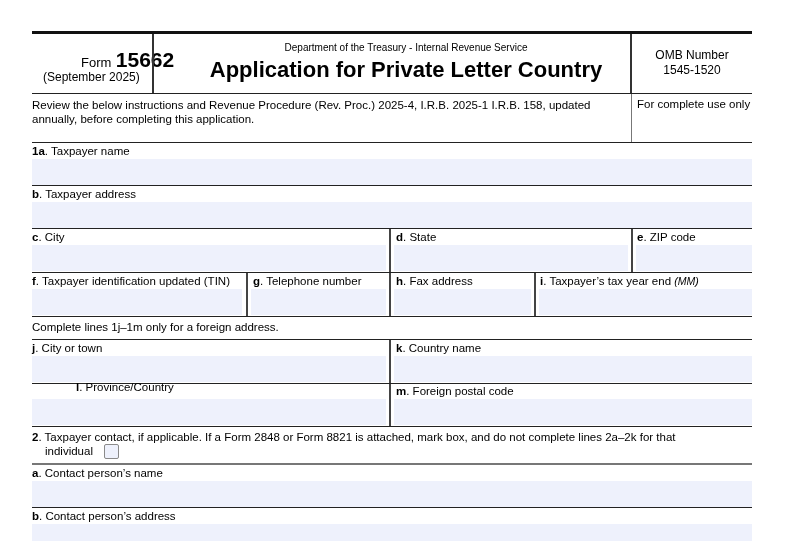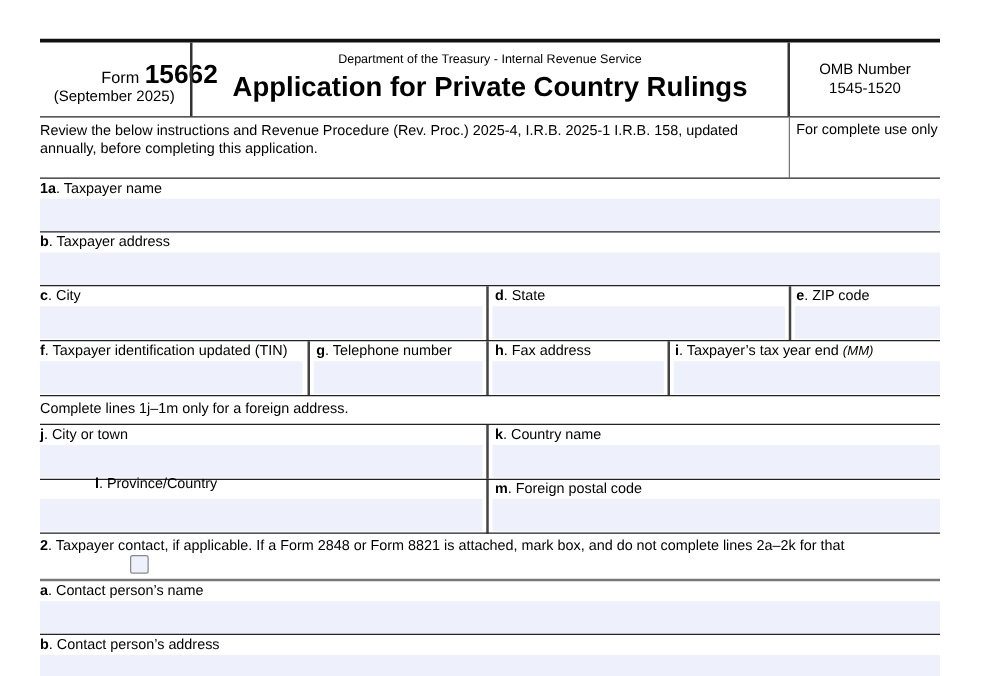--- a/index.html
+++ b/index.html
@@ -26,23 +26,23 @@
   <div class="abs" style="left:0;top:3px;width:120px;height:59px;">
     <div class="abs" style="left:12px;top:14px;white-space:nowrap;">
       <span style="font-size:13px;margin-left:37px;">Form</span>
       <span style="font-size:21px;font-weight:bold;">15662</span>
     </div>
     <div class="abs" style="left:11px;top:36px;font-size:12px;white-space:nowrap;">(September 2025)</div>
   </div>
 
   <div class="vline" style="left:120px;top:3px;height:59px;background:#333;"></div>
 
-  <div class="abs" style="left:122px;top:3px;width:476px;height:59px;text-align:center;">
+  <div class="abs" style="left:122px;top:3px;width:476px;height:59px;text-align:center;padding-left:14px;">
     <div style="font-size:10px;margin-top:8px;">Department of the Treasury - Internal Revenue Service</div>
-    <div style="font-size:22px;font-weight:bold;margin-top:4px;">Application for Private Country Rulings</div>
+    <div style="font-size:22px;font-weight:bold;margin-top:4px;">Application for Private Letter Country</div>
   </div>
 
   <div class="vline" style="left:598px;top:3px;height:59px;background:#333;"></div>
 
   <div class="abs" style="left:600px;top:3px;width:120px;height:59px;text-align:center;font-size:12px;">
     <div style="margin-top:14px;">OMB Number</div>
     <div style="margin-top:1px;">1545-1520</div>
   </div>
 
   <div class="hline" style="top:62px;height:1px;"></div>
@@ -99,20 +99,21 @@
 
   <div class="lbl" style="left:0;top:350px;padding-left:44px;"><b>l</b><span>. Province/Country</span></div>
   <input class="field" style="left: 0px; top: 368px; width: 354px; height: 26px;" value="">
   <div class="vline" style="left:357px;top:353px;height:43px;"></div>
   <div class="lbl" style="left:364px;top:354px;"><b>m</b><span>. Foreign postal code</span></div>
   <input class="field" style="left: 362px; top: 368px; width: 358px; height: 26px;" value="">
   <div class="hline" style="top:395px;height:1px;"></div>
 
   <div class="lbl" style="left:0;top:399px;line-height:14px;">
     <div><b>2</b><span>. Taxpayer contact, if applicable. If a Form 2848 or Form 8821 is attached, mark box, and do not complete lines 2a–2k for that</span></div>
+    <div style="padding-left:13px;"><span>individual</span></div>
   </div>
   <div class="checkbox" style="left:72px;top:413px;"></div>
   <div class="hline" style="top:432px;height:2px;background:#777;"></div>
 
   <div class="lbl" style="left:0;top:436px;"><b>a</b><span>. Contact person’s name</span></div>
   <input class="field" style="left: 0px; top: 450px; width: 720px; height: 26px;" value="">
   <div class="hline" style="top:476px;height:1px;"></div>
 
   <div class="lbl" style="left:0;top:479px;"><b>b</b><span>. Contact person’s address</span></div>
   <input class="field" style="left: 0px; top: 493px; width: 720px; height: 26px;" value="">

